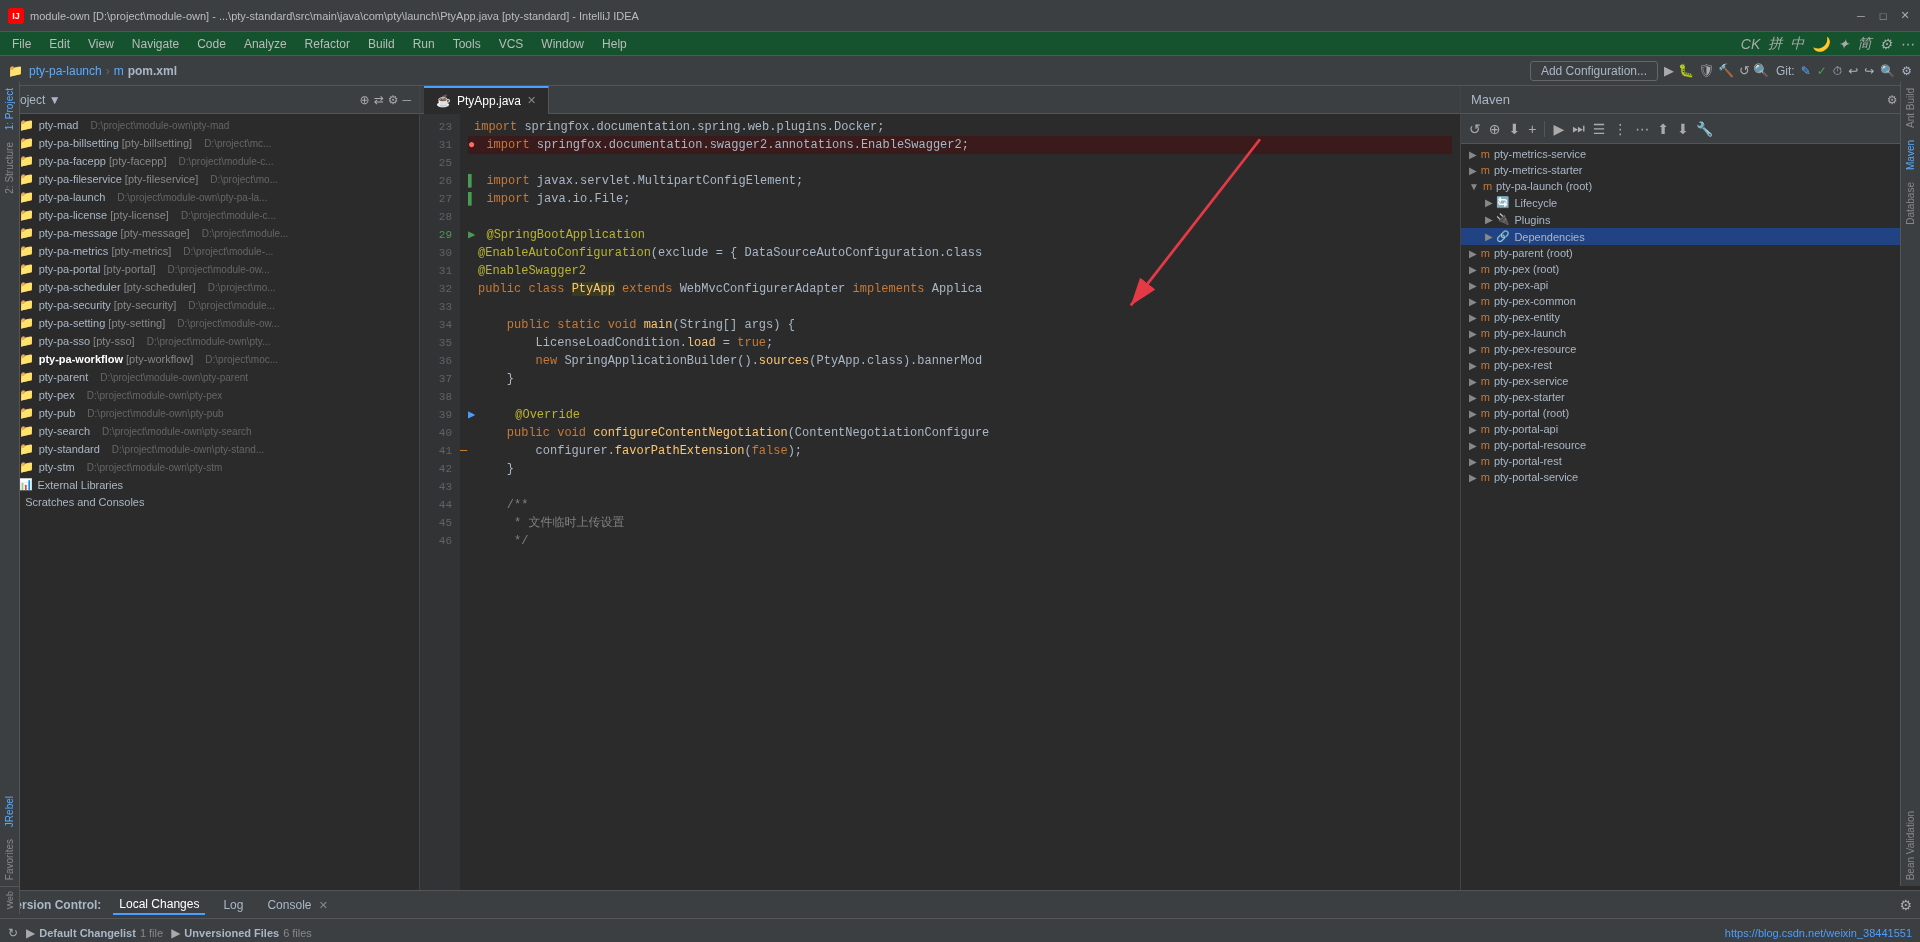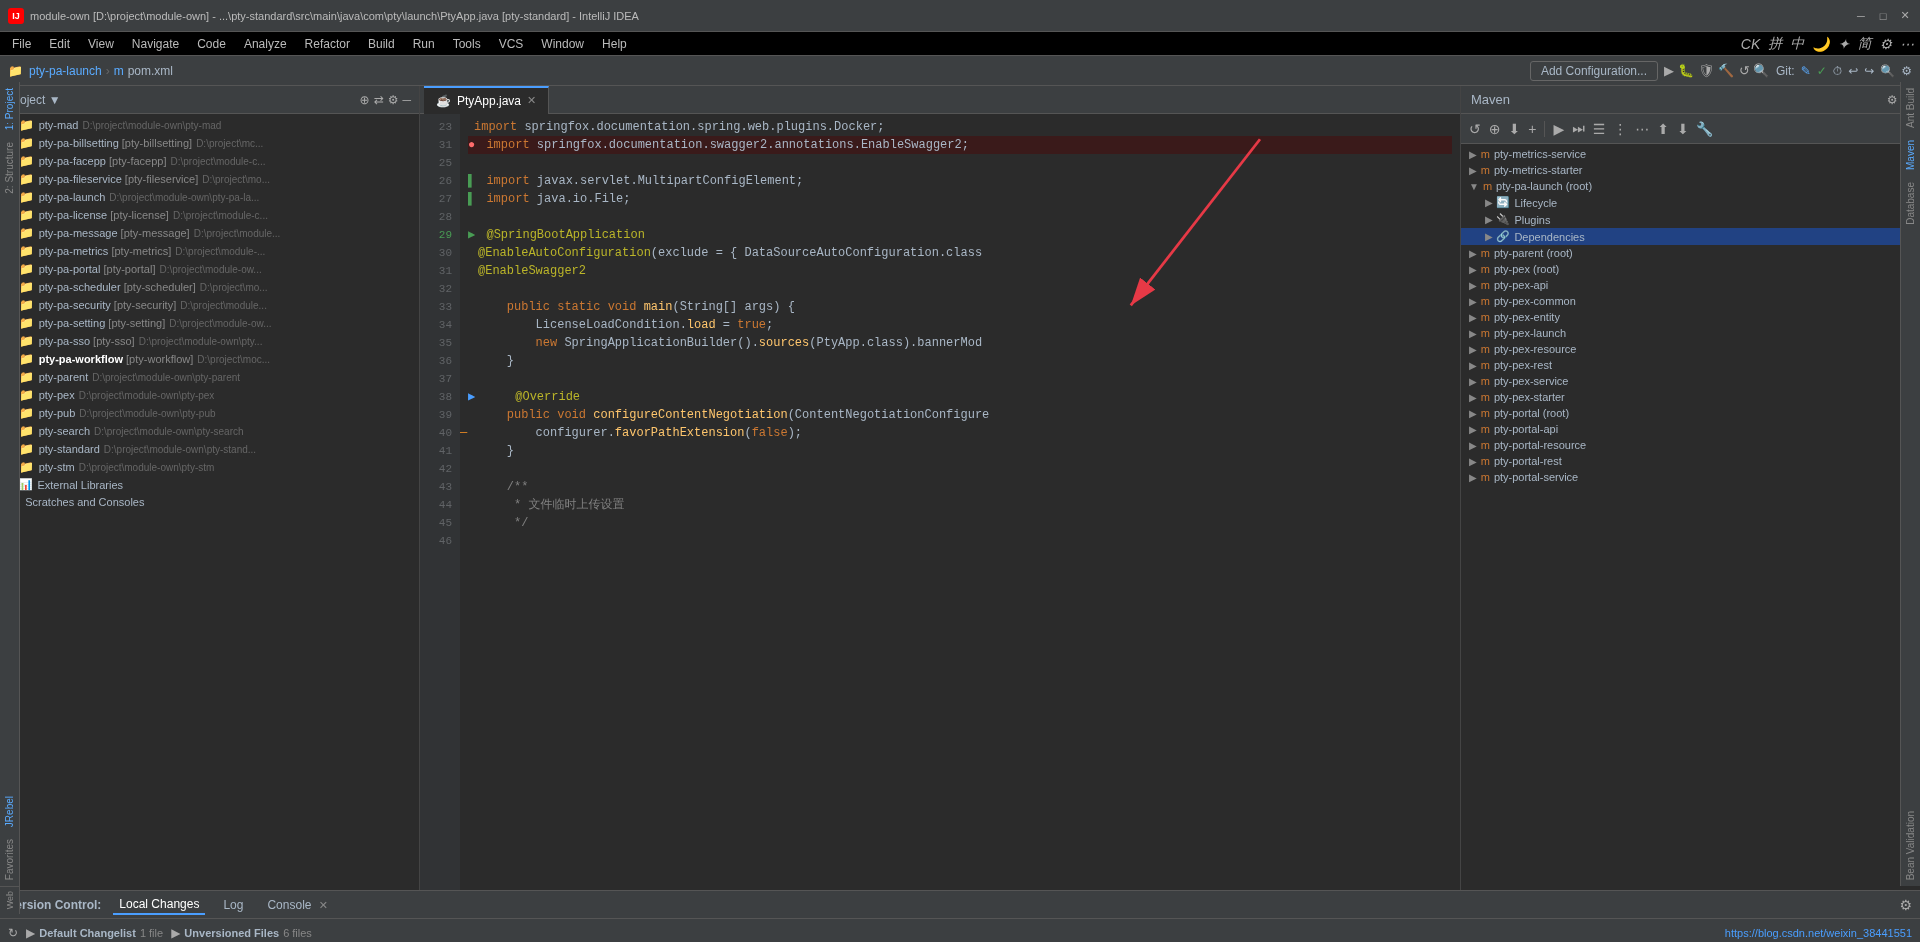--- a/index.html
+++ b/index.html
@@ -40,21 +40,21 @@
     }
     #title-bar .window-controls span {
       width: 14px; height: 14px;
       display: flex; align-items: center; justify-content: center;
       font-size: 11px; cursor: pointer; color: #aaa;
     }
 
     
     #menu-bar {
       height: 24px;
-      background: #000000;
+      background: #14532d;
       display: flex;
       align-items: center;
       padding: 0 4px;
       gap: 2px;
       border-bottom: 1px solid #555;
     }
     #menu-bar .menu-item {
       padding: 2px 8px;
       font-size: 12px;
       color: #bbbbbb;
@@ -78,21 +78,21 @@
       padding: 0 8px;
       gap: 6px;
       border-bottom: 1px solid #555;
     }
     #nav-bar .breadcrumb {
       display: flex; align-items: center; gap: 4px;
       font-size: 12px;
     }
     #nav-bar .breadcrumb .sep { color: #666; }
     #nav-bar .breadcrumb .link { color: #5aabff; cursor: pointer; }
-    #nav-bar .breadcrumb .current { color: #a9b7c6; }
+    #nav-bar .breadcrumb .current { color: #a9b7c6; font-weight: bold; }
     #nav-bar .spacer { flex: 1; }
     #nav-bar .add-config {
       background: #3c3f41;
       border: 1px solid #666;
       color: #a9b7c6;
       padding: 2px 10px;
       border-radius: 3px;
       cursor: pointer;
       font-size: 12px;
     }
@@ -151,21 +151,21 @@
       cursor: pointer;
       font-size: 11px;
       color: #a9b7c6;
       white-space: nowrap;
       overflow: hidden;
       text-overflow: ellipsis;
     }
     .tree-item .arrow { margin-right: 4px; font-size: 10px; color: #888; }
     .tree-item .folder-icon { margin-right: 4px; color: #e8a317; font-size: 12px; }
     .tree-item .module-name { color: #a9b7c6; }
-    .tree-item .module-path { color: #666; font-size: 10px; margin-left: 4px; }
+    .tree-item .module-path { color: #666; font-size: 10px; margin-left: 12px; }
     .tree-item.bold-item .module-name { color: #ffffff; font-weight: bold; }
 
     
     #editor-area {
       flex: 1;
       background: #2b2b2b;
       display: flex;
       flex-direction: column;
     }
     #editor-tabs {
@@ -632,20 +632,24 @@
           <span class="anno">@SpringBootApplication</span>
         </div>
         <div class="code-line">
           <span style="margin-right:10px"> </span>
           <span class="anno">@EnableAutoConfiguration</span><span class="cls">(exclude = { </span><span class="import-cls">DataSourceAutoConfiguration.class</span>
         </div>
         <div class="code-line">
           <span style="margin-right:10px"> </span>
           <span class="anno">@EnableSwagger2</span>
         </div>
+        <div class="code-line">
+          <span style="margin-right:10px"> </span>
+          <span class="kw">public class</span> <span class="cls2" style="background:#3a3a20">PtyApp</span> <span class="kw">extends</span> <span class="import-cls">WebMvcConfigurerAdapter</span> <span class="kw">implements</span> <span class="import-cls">Applica</span>
+        </div>
         <div class="code-line">&nbsp;</div>
         <div class="code-line">
           <span style="margin-right:10px"> </span>
           &nbsp;&nbsp;&nbsp;&nbsp;<span class="kw">public static void</span> <span class="method">main</span><span class="cls">(String[] args) {</span>
         </div>
         <div class="code-line">
           <span style="margin-right:10px"> </span>
           &nbsp;&nbsp;&nbsp;&nbsp;&nbsp;&nbsp;&nbsp;&nbsp;<span class="import-cls">LicenseLoadCondition</span><span class="cls">.</span><span class="method">load</span><span class="cls"> = </span><span class="kw">true</span><span class="cls">;</span>
         </div>
         <div class="code-line">

